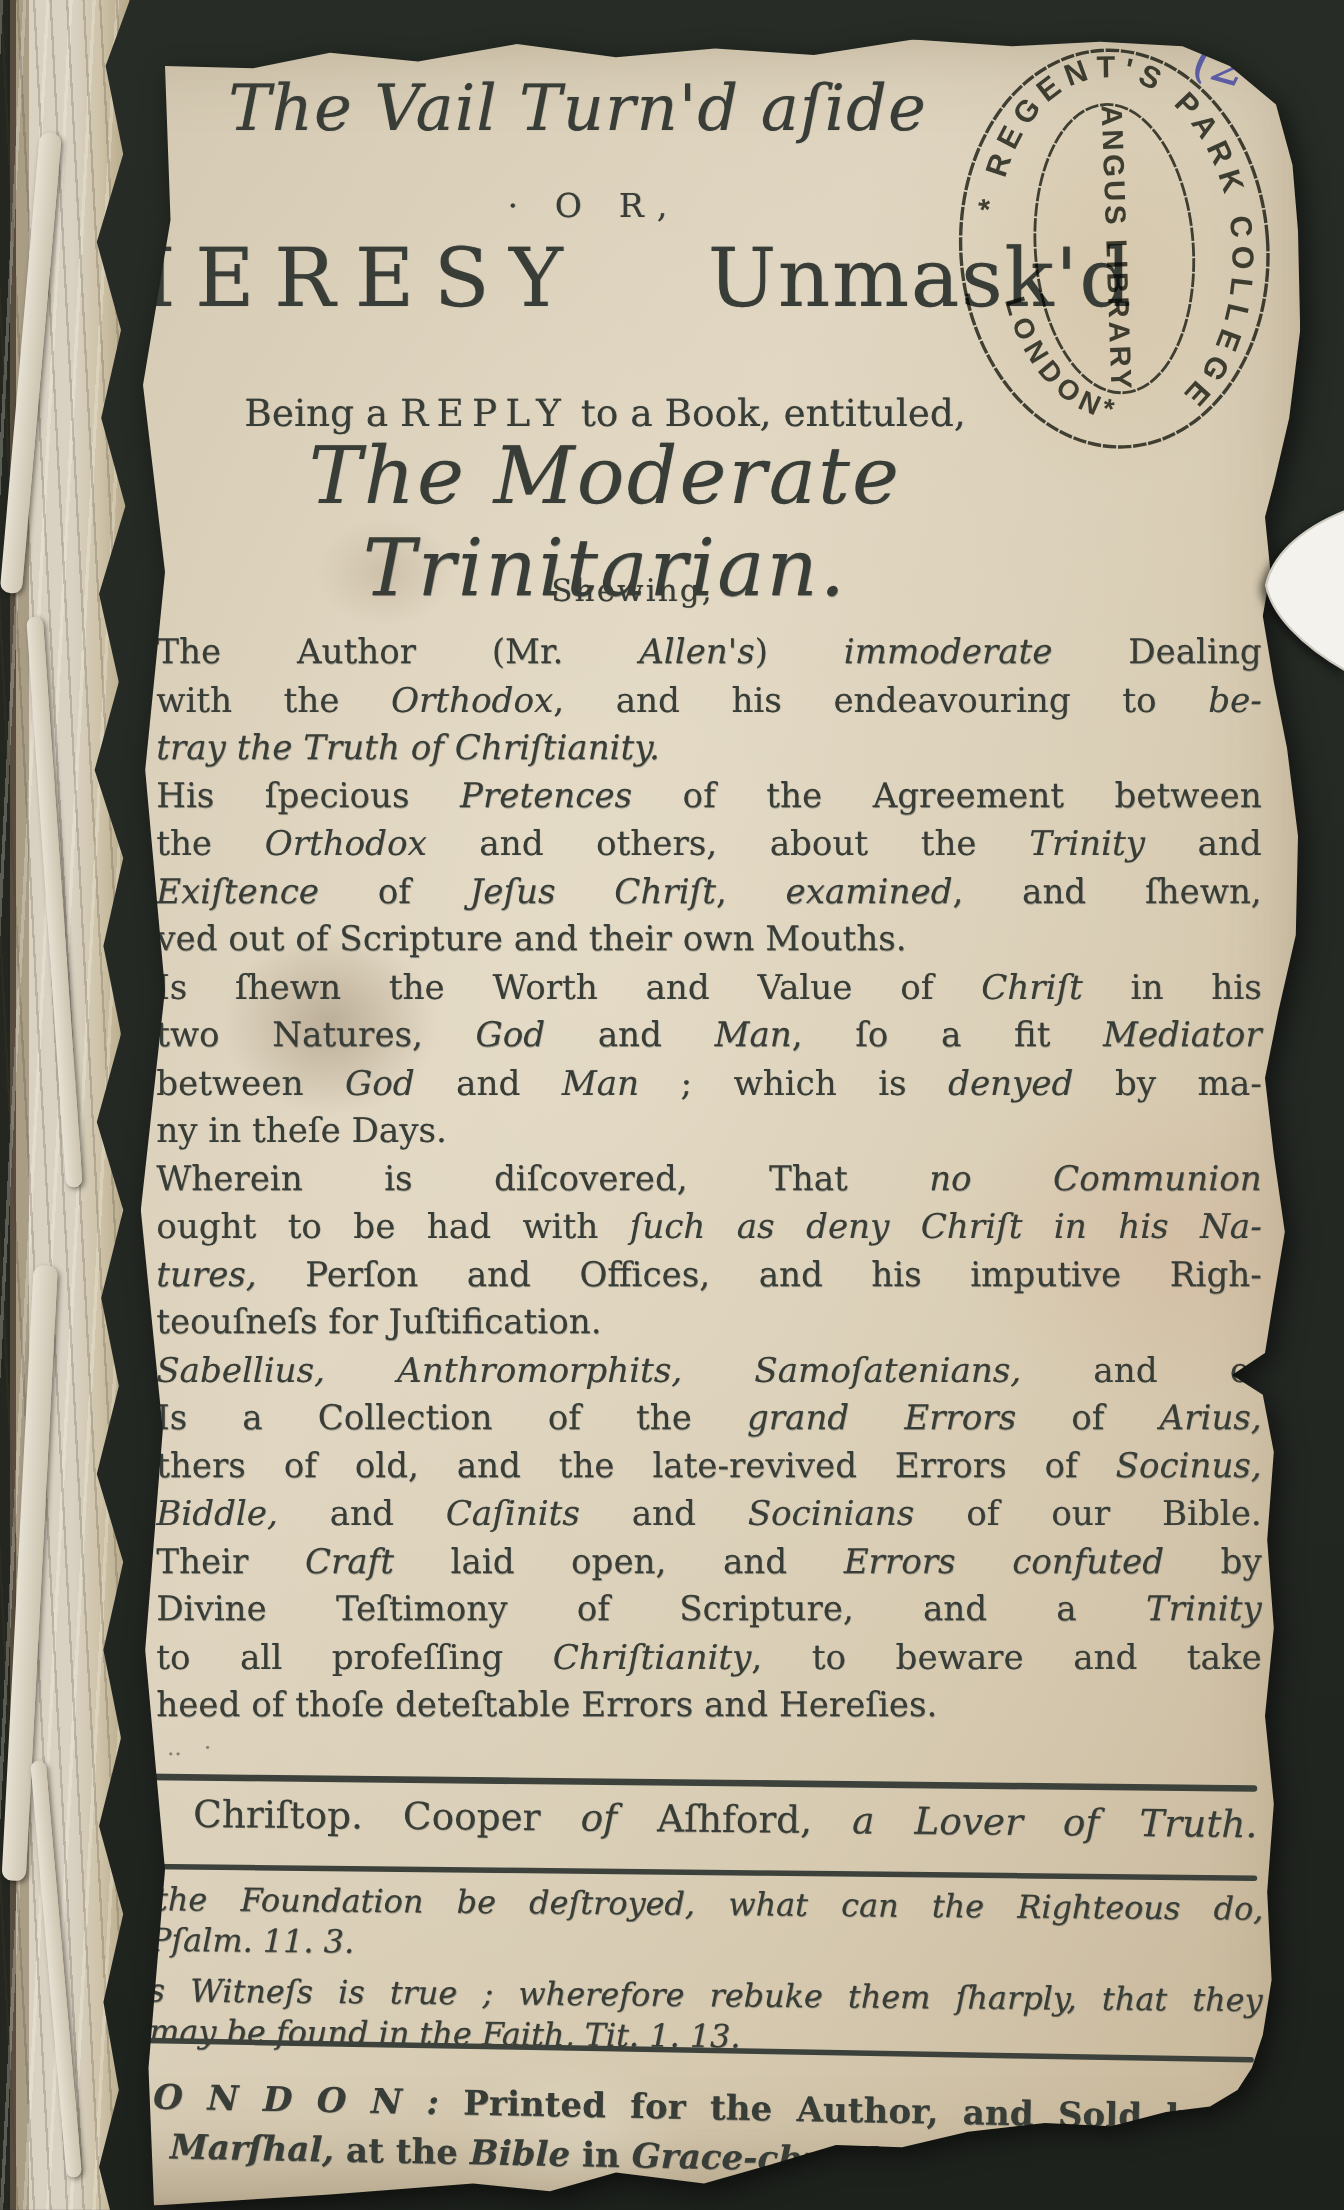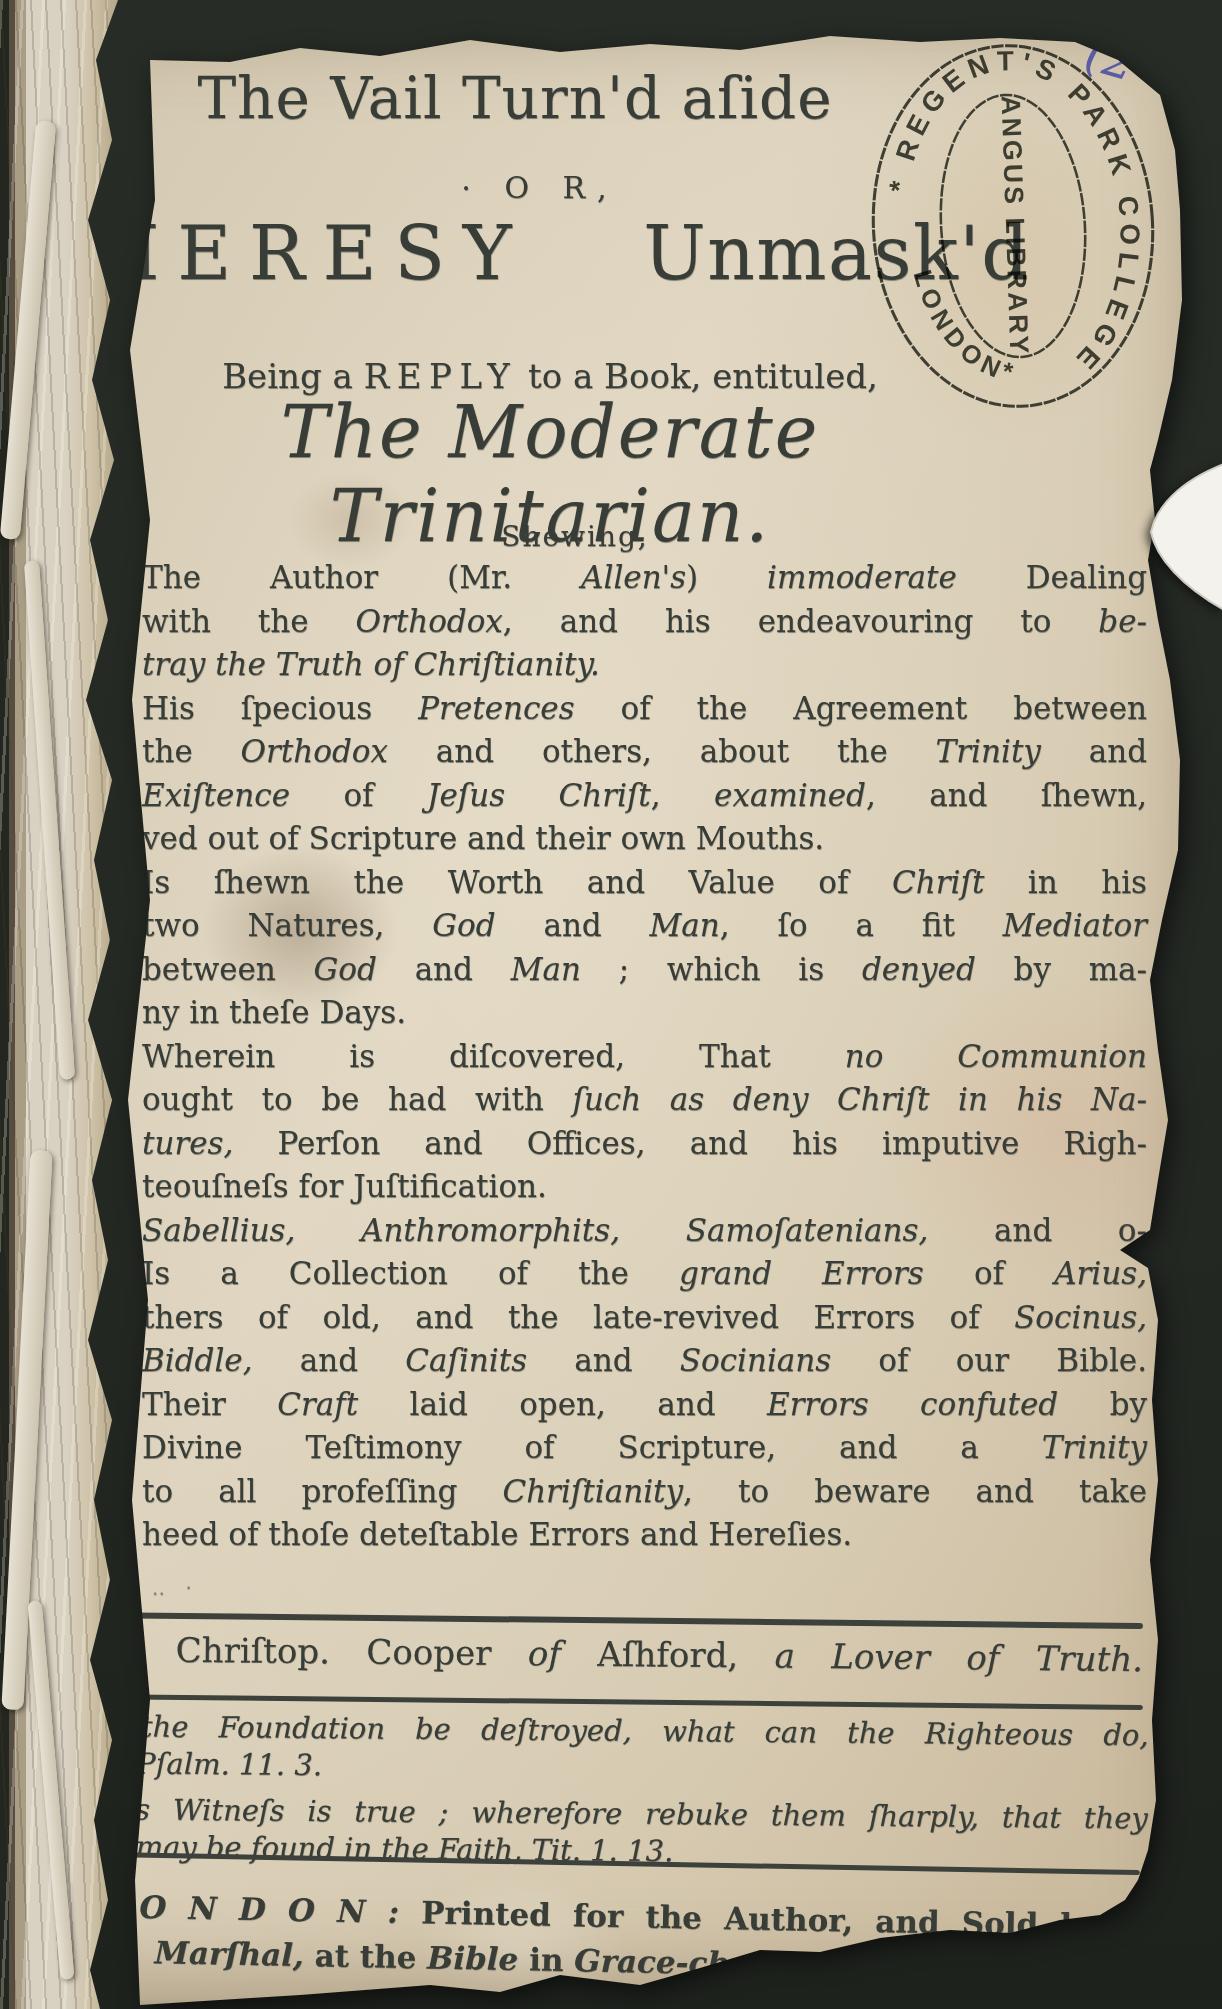--- a/index.html
+++ b/index.html
@@ -30,29 +30,29 @@
   .shred{position:absolute;z-index:7;background:linear-gradient(90deg,#e7e1d3,#cdc5b1);border-radius:9px;box-shadow:2px 2px 5px rgba(20,18,12,.5);}
   .shred.s1{left:18px;top:120px;width:20px;height:420px;transform:rotate(5deg);}
   .shred.s2{left:42px;top:560px;width:15px;height:520px;transform:rotate(-4deg);}
   .shred.s3{left:16px;top:1150px;width:22px;height:560px;transform:rotate(3deg);}
   .shred.s4{left:44px;top:1600px;width:14px;height:380px;transform:rotate(-5deg);}
   
   .tx{position:absolute;color:#383d37;text-shadow:.4px .6px .7px rgba(56,61,55,.55);z-index:3;}
   .it{font-style:italic;}
   .bold{font-weight:700;}
   .sp{letter-spacing:.22em;}
-  .t-title{top:64px;left:125px;width:780px;text-align:center;font-size:58px;letter-spacing:1px;}
+  .t-title{top:64px;left:135px;width:780px;text-align:center;font-style:italic;font-size:58px;letter-spacing:1px;}
   .t-or{top:170px;left:150px;width:780px;text-align:center;font-size:30px;letter-spacing:.4em;}
   .t-heresy{top:210px;left:95px;width:935px;display:flex;justify-content:space-between;font-size:74px;}
   .t-heresy .w1{letter-spacing:.24em;}
   .t-heresy .w2{letter-spacing:.02em;}
   .t-being{top:356px;left:180px;width:740px;text-align:center;font-size:34px;}
   .t-moderate{top:390px;left:85px;width:930px;text-align:center;font-size:72px;font-style:italic;letter-spacing:2px;}
   .t-shewing{top:520px;left:145px;width:860px;text-align:center;font-size:28px;letter-spacing:2px;}
-  .t-list{top:556px;left:88px;width:1059px;}
+  .t-list{top:572px;left:88px;width:1059px;}
   .titem{position:relative;padding-left:54px;}
   .titem .num{position:absolute;left:0;top:0;font-size:30px;line-height:43.5px;}
   .line{font-size:31px;line-height:43.5px;}
   .line.fill{text-align:justify;text-align-last:justify;}
   .ornament{top:1576px;left:125px;font-size:20px;opacity:.55;letter-spacing:7px;}
   .rule{position:absolute;background:#3c413b;border-radius:3px;z-index:3;}
   .rule1{top:1612px;left:95px;width:1048px;height:6px;transform:rotate(.6deg);transform-origin:left center;}
   .byline{top:1629px;left:95px;width:1048px;font-size:34px;text-align:justify;text-align-last:justify;transform:rotate(.55deg);transform-origin:left center;}
   .rule2{top:1694px;left:95px;width:1048px;height:5px;transform:rotate(.6deg);transform-origin:left center;}
   .quotes{top:1708px;left:88px;width:1060px;font-style:italic;transform:rotate(.5deg);transform-origin:left center;text-shadow:.5px .7px .8px rgba(50,55,48,.6);}

